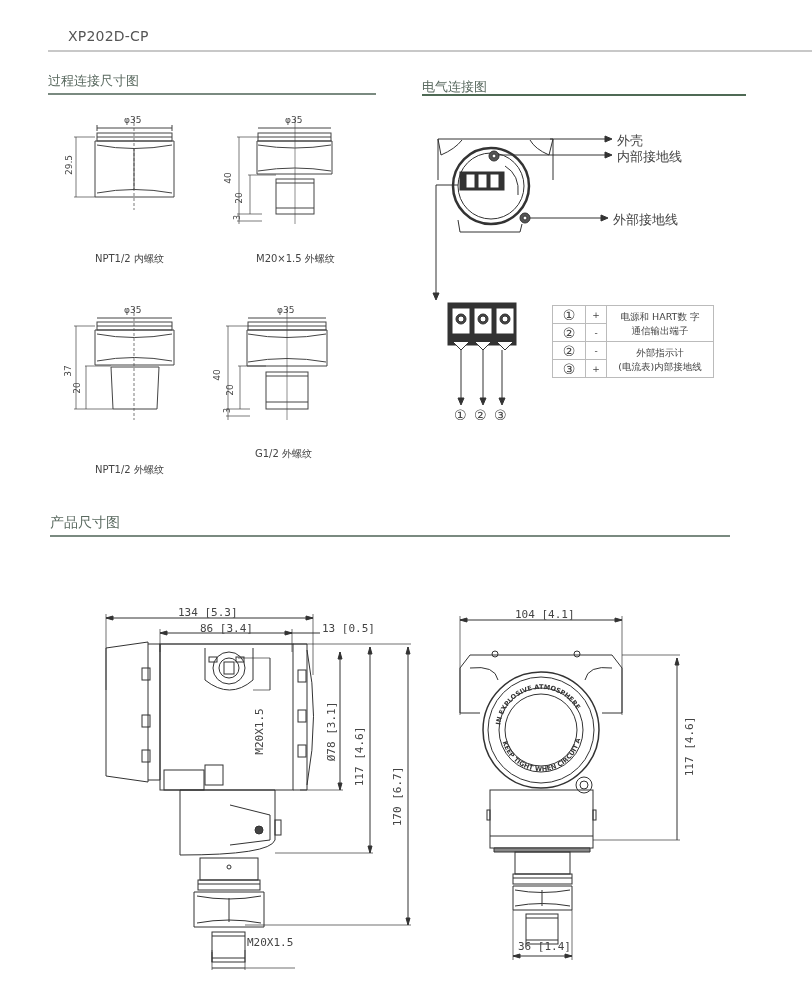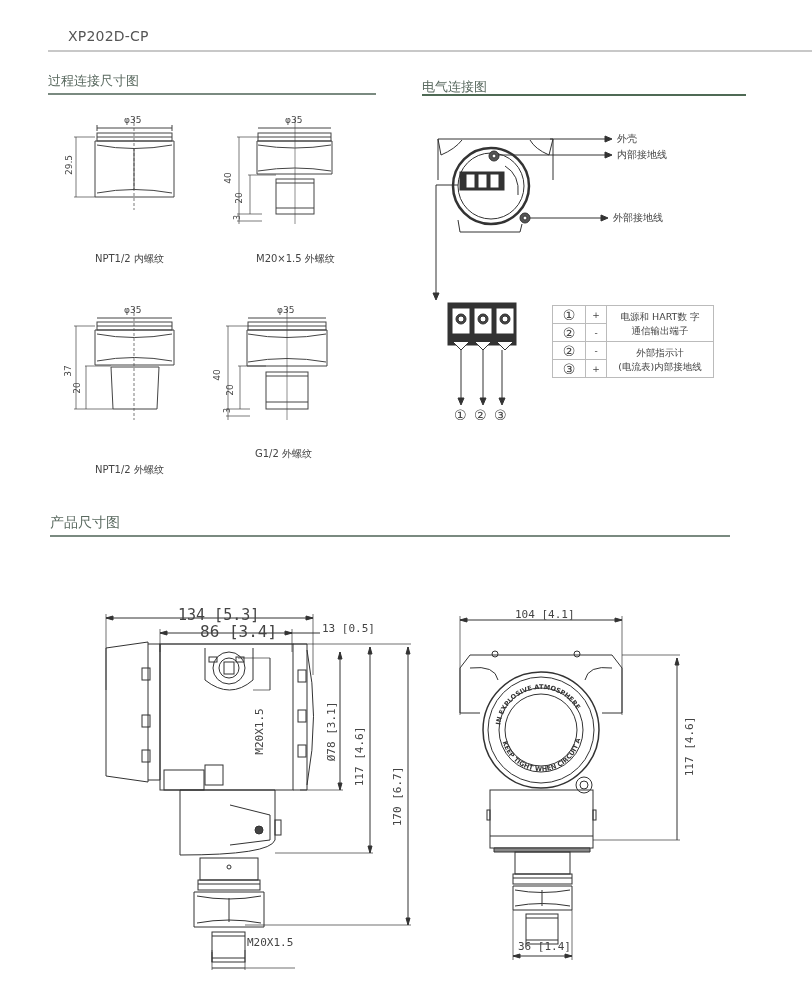--- a/index.html
+++ b/index.html
@@ -13,21 +13,21 @@
   .sec-rule.dark { background: #4f6a55; }
   .caption { font-size: 10px; color: #444; white-space: nowrap; }
   svg text { font-family: "DejaVu Sans", "Liberation Sans", sans-serif; }
   .dim { font-family: "DejaVu Sans Mono", "Liberation Mono", monospace; }
   table.term { position: absolute; left: 552px; top: 305px; border-collapse: collapse;
                font-size: 9.5px; color: #444; }
   table.term td { border: 1px solid #bbb; text-align: center; padding: 0; }
   td.num { width: 32px; height: 17px; font-size: 14px; }
   td.sign { width: 20px; height: 17px; font-size: 9px; }
   td.desc { width: 106px; line-height: 14px; margin-left: 10px; }
-  .label-elec { font-size: 10px; color: #444; white-space: nowrap; }
+  .label-elec { font-size: 13px; color: #444; white-space: nowrap; }
   .circ-num { font-size: 14px; color: #444; }
 </style>
 </head>
 <body>
 
 <div class="abs page-title">XP202D-CP</div>
 <div class="abs title-rule"></div>
 
 <div class="abs sec-title" style="left:48px;top:72px;">过程连接尺寸图</div>
 <div class="abs sec-rule" style="left:48px;top:93px;width:328px;"></div>
@@ -374,22 +374,22 @@
     <path id="arcBot" d="M502,200 A40,40 0 0 0 580,200"></path>
   </defs>
   <text font-size="6.5" fill="#333" font-weight="bold">
     <textPath href="#arcTop" startOffset="4%">IN EXPLOSIVE ATMOSPHERE</textPath>
   </text>
   <text font-size="6.5" fill="#333" font-weight="bold">
     <textPath href="#arcBot" startOffset="2%">KEEP TIGHT WHEN CIRCUIT ALIVE</textPath>
   </text>
 </svg>
 
-<div class="abs caption dim" style="left:178px;top:606px;font-size:15px;">134 [5.3]</div>
-<div class="abs caption dim" style="left:200px;top:622px;font-size:16px;">86 [3.4]</div>
+<div class="abs caption dim" style="left:178px;top:606px;font-size:11px;">134 [5.3]</div>
+<div class="abs caption dim" style="left:200px;top:622px;font-size:11px;">86 [3.4]</div>
 <div class="abs caption dim" style="left:322px;top:622px;font-size:11px;">13 [0.5]</div>
 <div class="abs caption dim" style="left:236px;top:725px;font-size:11px;transform:rotate(-90deg);">M20X1.5</div>
 <div class="abs caption dim" style="left:302px;top:725px;font-size:11px;transform:rotate(-90deg);">Ø78 [3.1]</div>
 <div class="abs caption dim" style="left:330px;top:750px;font-size:11px;transform:rotate(-90deg);">117 [4.6]</div>
 <div class="abs caption dim" style="left:368px;top:790px;font-size:11px;transform:rotate(-90deg);">170 [6.7]</div>
 <div class="abs caption dim" style="left:247px;top:936px;font-size:11px;">M20X1.5</div>
 
 <div class="abs caption dim" style="left:515px;top:608px;font-size:11px;">104 [4.1]</div>
 <div class="abs caption dim" style="left:660px;top:740px;font-size:11px;transform:rotate(-90deg);">117 [4.6]</div>
 <div class="abs caption dim" style="left:518px;top:940px;font-size:11px;">36 [1.4]</div>

